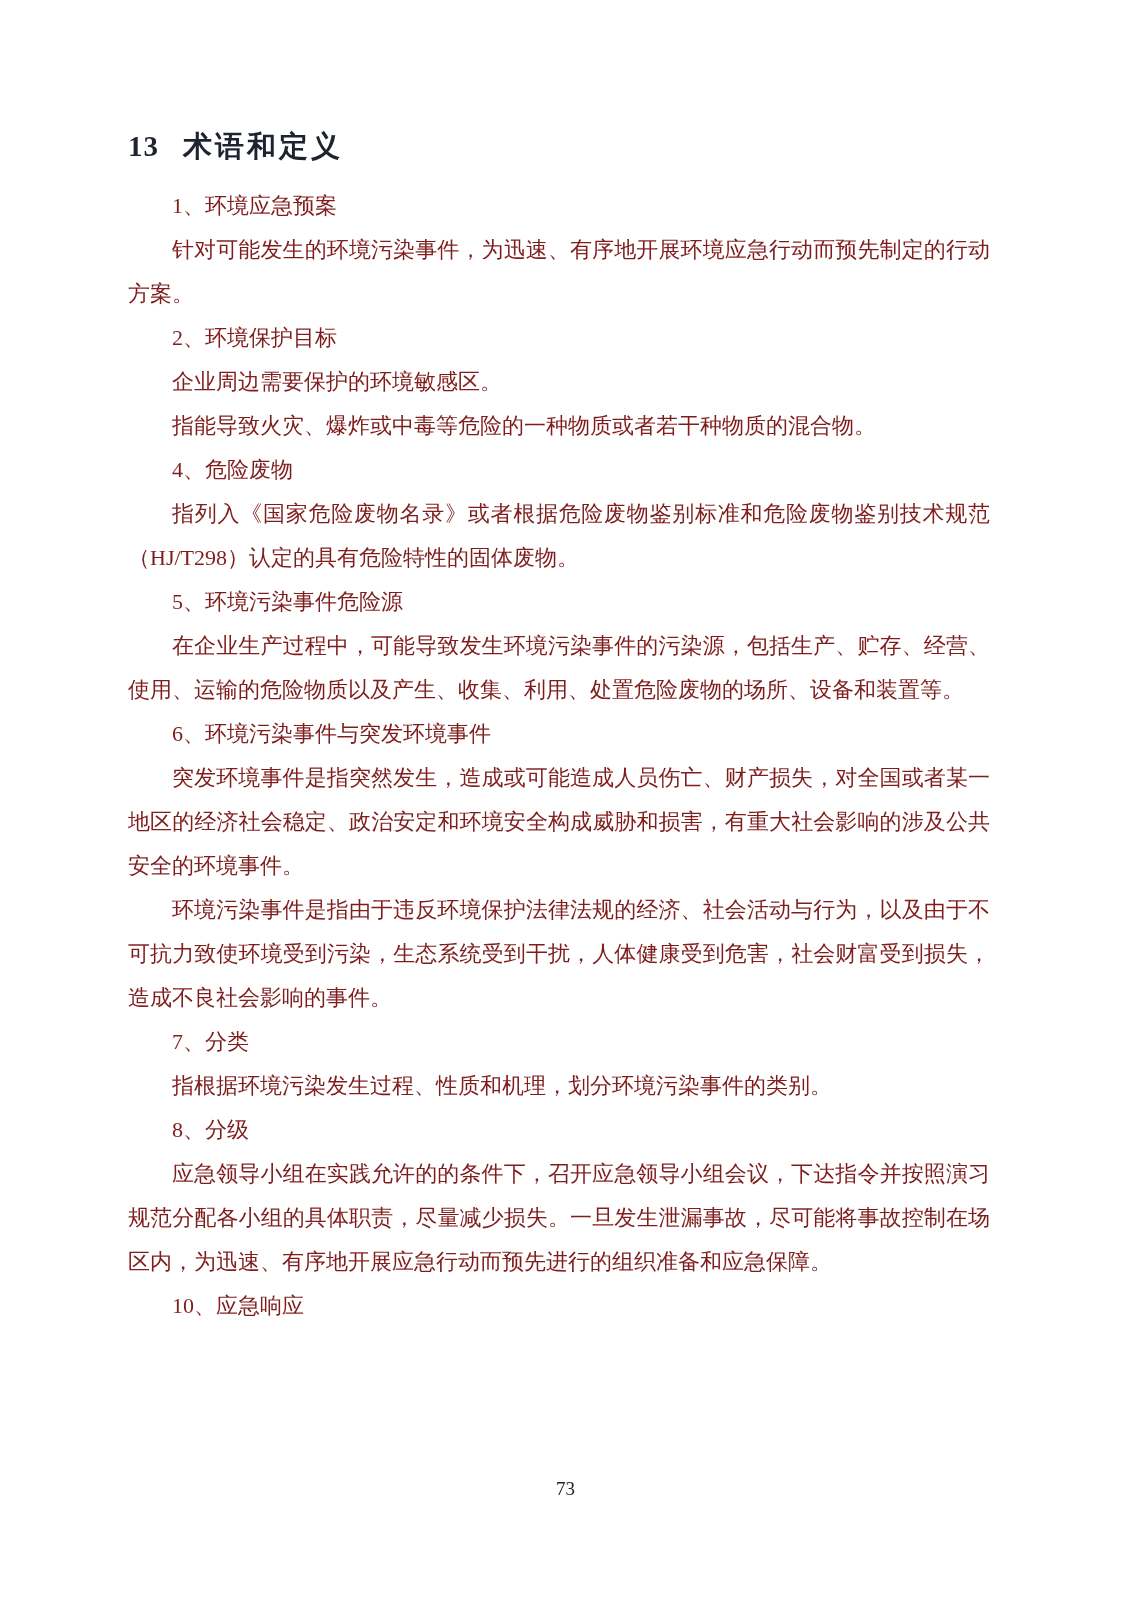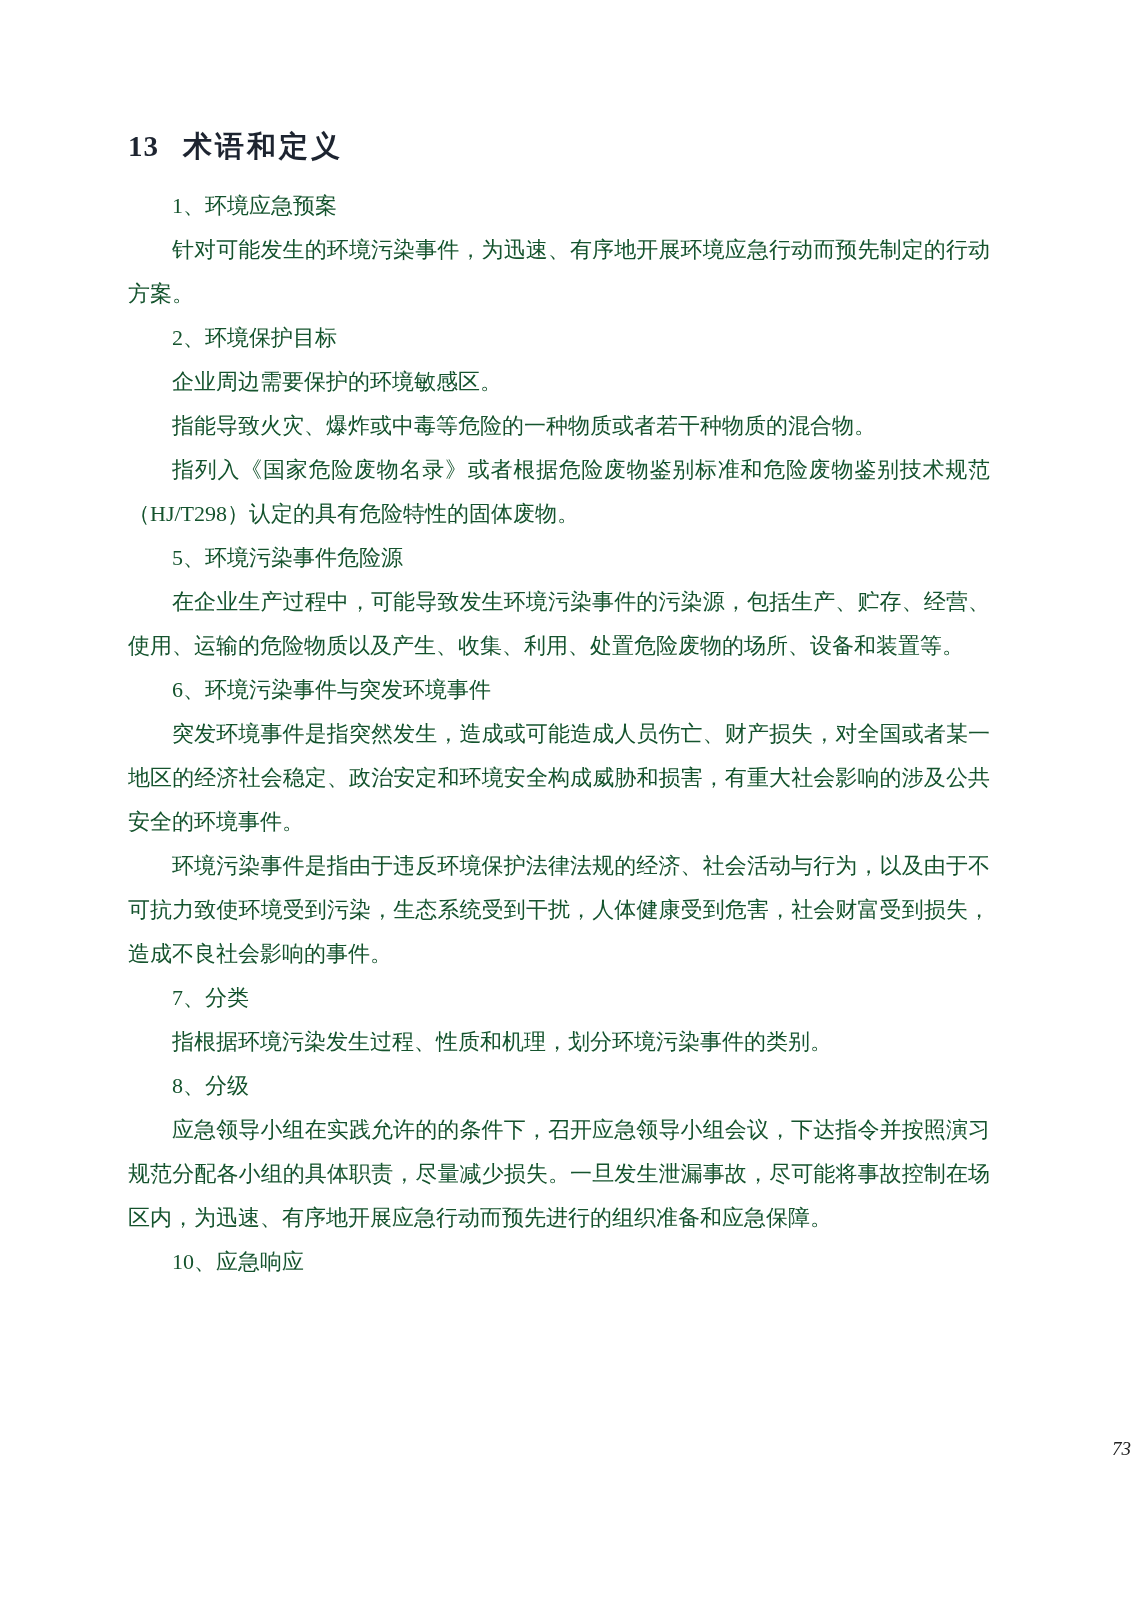--- a/index.html
+++ b/index.html
@@ -36,37 +36,36 @@
     letter-spacing: 1px;
   }
   .heading-title {
     letter-spacing: 3px;
   }
   .doc-body {
     position: absolute;
     left: 128px;
     top: 184px;
     width: 862px;
-    color: #14532d;
+    color: #7f1d1d;
     font-size: 22px;
     line-height: 44px;
     text-align: justify;
     text-justify: inter-ideograph;
   }
   .para {
     margin: 0;
     text-indent: 2em;
   }
   .footer {
     position: absolute;
     left: 0;
-    top: 1438px;
+    top: 1478px;
     width: 100%;
-    text-align: right;
-    font-style: italic;
+    text-align: center;
   }
   .page-number {
     font-size: 19px;
     color: #222222;
   }
 </style>
 </head>
 <body>
 
 <div class="page">
@@ -74,20 +73,21 @@
   <h1 class="heading">
     <span class="heading-number">13</span><span class="heading-title">术语和定义</span>
   </h1>
 
   <div class="doc-body">
       <p class="para term">1、环境应急预案</p>
       <p class="para def">针对可能发生的环境污染事件，为迅速、有序地开展环境应急行动而预先制定的行动方案。</p>
       <p class="para term">2、环境保护目标</p>
       <p class="para def">企业周边需要保护的环境敏感区。</p>
       <p class="para def">指能导致火灾、爆炸或中毒等危险的一种物质或者若干种物质的混合物。</p>
+      <p class="para term">4、危险废物</p>
       <p class="para def">指列入《国家危险废物名录》或者根据危险废物鉴别标准和危险废物鉴别技术规范（HJ/T298）认定的具有危险特性的固体废物。</p>
       <p class="para term">5、环境污染事件危险源</p>
       <p class="para def">在企业生产过程中，可能导致发生环境污染事件的污染源，包括生产、贮存、经营、使用、运输的危险物质以及产生、收集、利用、处置危险废物的场所、设备和装置等。</p>
       <p class="para term">6、环境污染事件与突发环境事件</p>
       <p class="para def">突发环境事件是指突然发生，造成或可能造成人员伤亡、财产损失，对全国或者某一地区的经济社会稳定、政治安定和环境安全构成威胁和损害，有重大社会影响的涉及公共安全的环境事件。</p>
       <p class="para def">环境污染事件是指由于违反环境保护法律法规的经济、社会活动与行为，以及由于不可抗力致使环境受到污染，生态系统受到干扰，人体健康受到危害，社会财富受到损失，造成不良社会影响的事件。</p>
       <p class="para term">7、分类</p>
       <p class="para def">指根据环境污染发生过程、性质和机理，划分环境污染事件的类别。</p>
       <p class="para term">8、分级</p>
       <p class="para def">应急领导小组在实践允许的的条件下，召开应急领导小组会议，下达指令并按照演习规范分配各小组的具体职责，尽量减少损失。一旦发生泄漏事故，尽可能将事故控制在场区内，为迅速、有序地开展应急行动而预先进行的组织准备和应急保障。</p>

